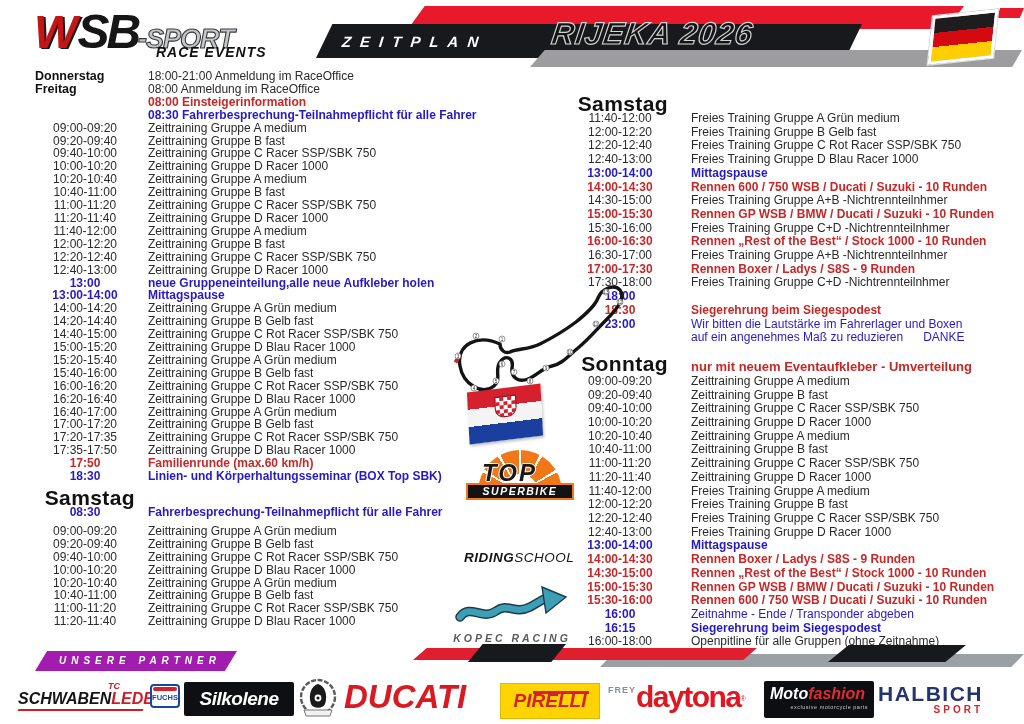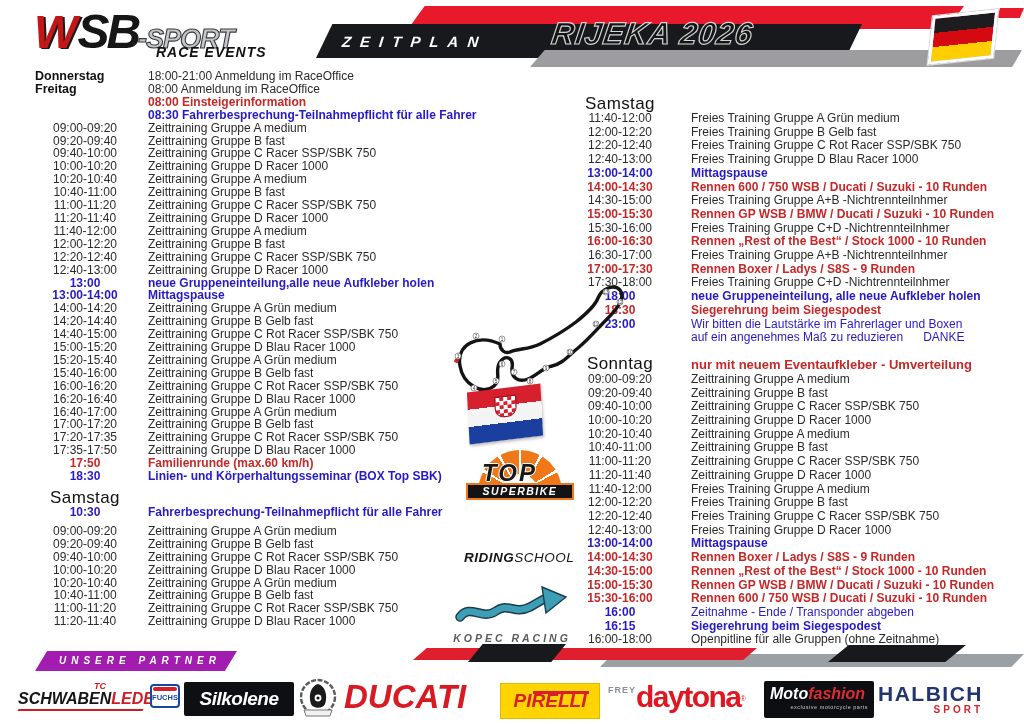--- a/index.html
+++ b/index.html
@@ -38,21 +38,21 @@
   .row{display:flex;align-items:baseline;line-height:12.9px;font-size:12px;}
   .col-right .row{line-height:13.7px;}
   .row.hd{line-height:17px;}
   .row.sp{height:6px;}
   .row.sp2{height:10px;}
   .t{flex:none;width:100px;text-align:center;color:#2a2a2a;}
   .col-right .t{width:96px;}
   .x{margin-left:13px;white-space:nowrap;color:#2a2a2a;}
   .col-right .x{margin-left:23px;}
   .t.day{text-align:left;font-weight:800;font-size:12.5px;color:#111;}
-  .t.dayhdr{text-align:center;font-weight:400;font-size:17px;color:#111;letter-spacing:.4px;}
+  .t.dayhdr{text-align:right;font-weight:700;font-size:21px;color:#111;letter-spacing:.4px;}
   .t.blue,.x.blue{color:#2619c6;font-weight:700;}
   .t.red,.x.red{color:#c62828;font-weight:700;}
   .x.note{color:#2619c6;font-weight:400;}
   .x.redhdr{color:#c62828;font-weight:800;font-size:13px;}
 
   
   .track{position:absolute;left:450px;top:282px;width:185px;height:125px;}
   .hr-flag{position:absolute;left:468px;top:388px;width:74px;height:52px;transform:rotate(-7deg) skewX(-4deg);
            box-shadow:1px 2px 3px rgba(0,0,0,.25);}
   .hr-stripes{width:100%;height:100%;background:linear-gradient(#d6202e 0 33.3%,#f4f4f4 33.3% 66.6%,#1b3f9e 66.6% 100%);}
@@ -87,21 +87,21 @@
           clip-path:polygon(4% 0,100% 0,96% 100%,0 100%);}
   .fs-black1{position:absolute;left:468px;top:644px;width:98px;height:18px;background:#17191c;
              clip-path:polygon(15% 0,100% 0,85% 100%,0 100%);}
   .fs-black2{position:absolute;left:828px;top:645px;width:138px;height:17px;background:#17191c;
              clip-path:polygon(15% 0,100% 0,85% 100%,0 100%);}
 
   .logo{position:absolute;white-space:nowrap;}
   .schwaben{left:18px;top:690px;font:italic 900 16px "Liberation Sans",sans-serif;}
   .schwaben .a{color:#151515;}
   .schwaben .b{color:#cf1c24;}
-  .schwaben .tc{position:absolute;left:76px;top:-9px;font:italic 900 9px "Liberation Sans",sans-serif;color:#cf1c24;}
+  .schwaben .tc{position:absolute;left:90px;top:-9px;font:italic 900 9px "Liberation Sans",sans-serif;color:#cf1c24;}
   .schwaben .r{font-size:7px;vertical-align:super;color:#151515;}
   .schwaben:after{content:"";position:absolute;left:0;bottom:-3px;width:125px;height:2px;background:#cf1c24;transform:skewX(-30deg);}
   .fuchs{left:150px;top:684px;width:30px;height:24px;border:2px solid #1847a0;border-radius:4px;background:#fff;
          text-align:center;font:900 7.5px "Liberation Sans",sans-serif;color:#1847a0;line-height:24px;box-sizing:border-box;}
   .fuchs:before{content:"";position:absolute;left:1px;top:1px;width:24px;height:4px;background:#d6202e;border-radius:2px;}
   .silk{left:184px;top:682px;width:110px;height:34px;background:#0d0f12;border-radius:2px;text-align:center;
         font:italic 900 19px "Liberation Sans",sans-serif;color:#fff;line-height:34px;letter-spacing:-.5px;}
   .crest{left:298px;top:677px;width:40px;height:44px;}
   .ducati{left:344px;top:678px;font:italic 900 33px "Liberation Sans",sans-serif;color:#d81a22;letter-spacing:0px;}
   .pirelli{left:500px;top:683px;width:98px;height:34px;background:#ffd400;border:1px solid #e0b800;text-align:center;
@@ -306,21 +306,21 @@
         <span class="t"></span>
         <span class="x"></span>
       </div>
 
       <div class="row hd">
         <span class="t dayhdr">Samstag</span>
         <span class="x"></span>
       </div>
 
       <div class="row">
-        <span class="t blue">10:30</span>
+        <span class="t blue">08:30</span>
         <span class="x blue">Fahrerbesprechung-Teilnahmepflicht für alle Fahrer</span>
       </div>
 
       <div class="row sp">
         <span class="t"></span>
         <span class="x"></span>
       </div>
 
       <div class="row">
         <span class="t">09:00-09:20</span>
@@ -430,21 +430,20 @@
         <span class="x red">Rennen Boxer / Ladys / S8S - 9 Runden</span>
       </div>
 
       <div class="row">
         <span class="t">17:30-18:00</span>
         <span class="x">Freies Training Gruppe C+D -Nichtrennteilnhmer</span>
       </div>
 
       <div class="row">
         <span class="t blue">18:00</span>
-        <span class="x blue">neue Gruppeneinteilung, alle neue Aufkleber holen</span>
       </div>
 
       <div class="row">
         <span class="t red">18:30</span>
         <span class="x red">Siegerehrung beim Siegespodest</span>
       </div>
 
       <div class="row">
         <span class="t blue">23:00</span>
         <span class="x note">Wir bitten die Lautstärke im Fahrerlager und Boxen</span>

